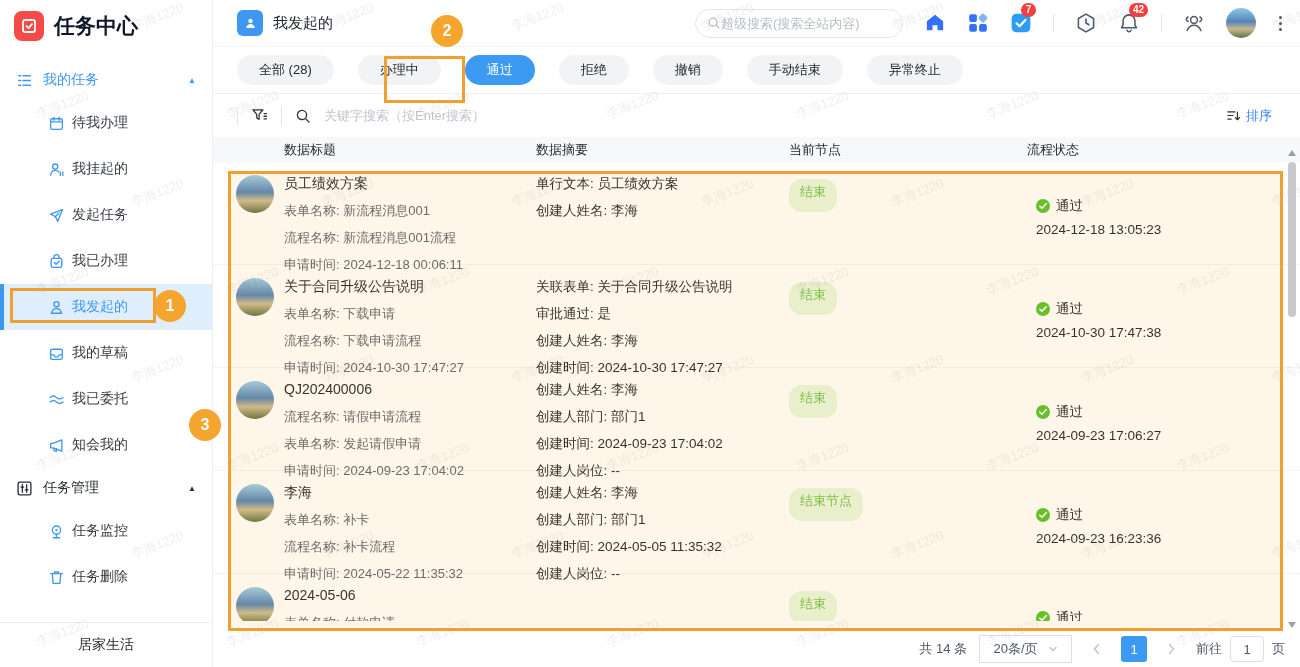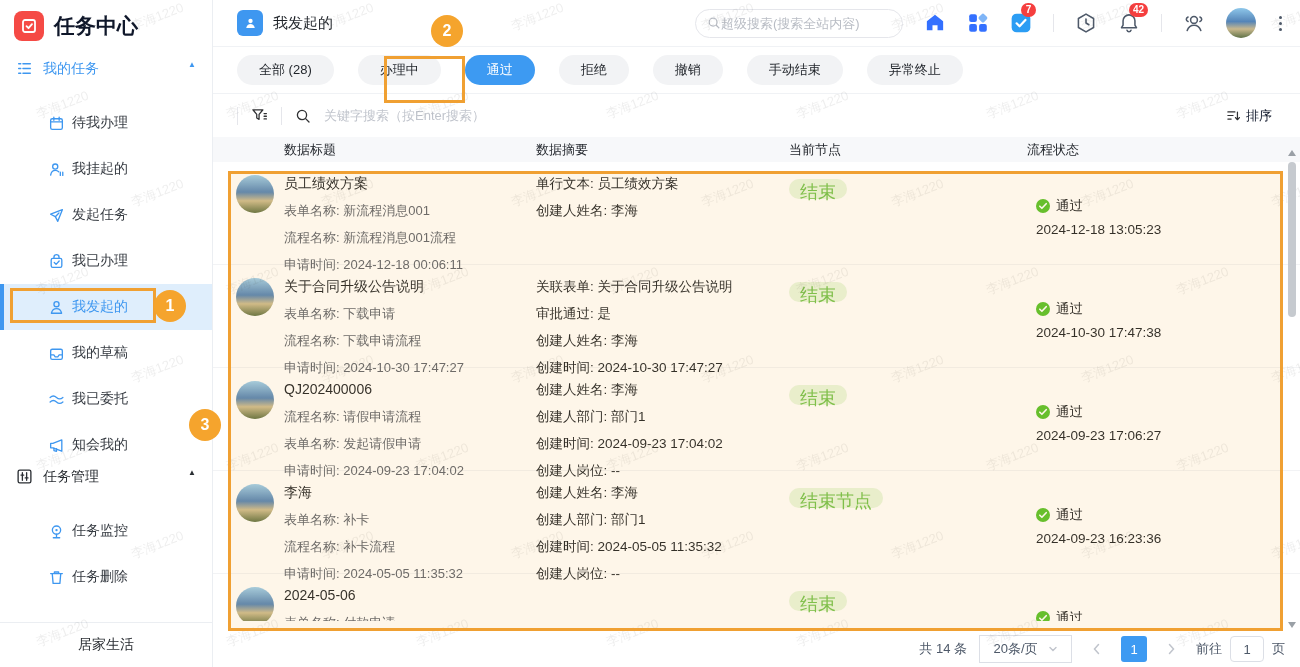--- a/index.html
+++ b/index.html
@@ -8,21 +8,21 @@
   svg { display:block; }
 
   .app { display:flex; width:1300px; height:667px; }
 
   
   .sidebar { width:213px; border-right:1px solid #ebeef2; position:relative; background:#fff; flex-shrink:0; }
   .logo-row { display:flex; align-items:center; height:52px; padding:0 14px; }
   .logo-badge { width:30px; height:30px; border-radius:8px; background:#f54a45; display:flex; align-items:center; justify-content:center; flex-shrink:0; }
   .logo-title { font-size:21px; font-weight:bold; color:#0f172a; margin-left:10px; }
   .nav { margin-top:8px; }
-  .section-hd { display:flex; align-items:flex-start; height:40px; padding:0 16px; font-size:14px; cursor:pointer; }
+  .section-hd { display:flex; align-items:center; height:40px; padding:0 16px; font-size:14px; cursor:pointer; }
   .section-hd .sic { width:17px; height:17px; margin-right:10px; }
   .section-hd .arrow { margin-left:auto; font-size:8px; }
   .sec-blue { color:#3e97f0; }
   .sec-dark { color:#2a2e33; }
   .nav-item { display:flex; align-items:center; height:46px; padding-left:48px; font-size:14px; color:#363b42; cursor:pointer; position:relative; }
   .nav-item .nic { width:17px; height:17px; margin-right:7px; color:#3e97f0; }
   .nav-item.active { background:#dfeefc; color:#3e97f0; }
   .nav-item.active::before { content:""; position:absolute; left:0; top:0; bottom:0; width:4px; background:#3e97f0; }
   .sidebar-footer { position:absolute; bottom:0; left:0; right:0; height:45px; border-top:1px solid #ebeef2; display:flex; align-items:center; justify-content:center; font-size:14px; color:#2a2e33; }
 
@@ -42,35 +42,35 @@
   .kebab { display:flex; flex-direction:column; gap:3px; cursor:pointer; padding:2px; }
   .kebab i { width:3px; height:3px; border-radius:50%; background:#4e5969; }
 
   .tabsrow { height:47px; display:flex; align-items:center; gap:24px; padding-left:24px; border-bottom:1px solid #f0f2f5; }
   .tabpill { height:30px; padding:0 22px; border-radius:16px; background:#f2f3f5; color:#1f2329; font-size:13px; display:flex; align-items:center; cursor:pointer; white-space:nowrap; }
   .tabpill.active { background:#3d9af2; color:#fff; }
 
   .filterrow { height:43px; display:flex; align-items:center; padding:0 28px 0 24px; gap:13px; }
   .filterrow input { border:none; outline:none; flex:1; font-size:13px; color:#333; min-width:0; }
   .filterrow input::placeholder { color:#c0c4cc; }
-  .sortbox { margin-left:auto; display:flex; align-items:center; gap:5px; font-size:13px; color:#0f172a; cursor:pointer; }
+  .sortbox { margin-left:auto; display:flex; align-items:center; gap:5px; font-size:13px; color:#3b82f6; cursor:pointer; }
 
   .thead { height:25px; background:#f7f8fa; position:relative; font-size:13px; color:#1f2329; }
   .thead span { position:absolute; top:4px; }
 
   .list { height:459px; overflow:hidden; position:relative; }
   .rrow { height:103px; position:relative; border-bottom:1px solid #f2f3f5; cursor:pointer; }
   .r-avatar { position:absolute; left:23px; top:13px; width:38px; height:38px; border-radius:50%; background:linear-gradient(180deg,#9fd0ee 0%,#5585b8 45%,#cdbd92 68%,#5f7247 100%); }
   .c-title { position:absolute; left:71px; top:8px; width:248px; }
   .c-title .t { font-size:14px; color:#1f2329; line-height:27px; }
   .c-title .f { font-size:13px; color:#5f6570; line-height:27px; white-space:nowrap; }
   .c-sum { position:absolute; left:323px; top:8px; width:250px; font-size:13.5px; color:#1f2329; line-height:27px; }
   .c-sum div { white-space:nowrap; }
   .c-node { position:absolute; left:576px; top:17px; }
-  .nodepill { display:inline-block; background:#e8f6de; color:#72c24e; font-size:18px; height:20px; line-height:26px; padding:0 11px; border-radius:13px; }
+  .nodepill { display:inline-block; background:#e8f6de; color:#72c24e; font-size:13px; height:33px; line-height:26px; padding:0 11px; border-radius:13px; }
   .c-status { position:absolute; left:823px; top:35px; font-size:13.5px; color:#1f2329; }
   .c-status .l1 { display:flex; align-items:center; gap:6px; }
   .c-status .tm { margin-top:7px; }
 
   .pagination { position:absolute; bottom:0; left:0; right:0; height:36px; display:flex; align-items:center; justify-content:flex-end; gap:12px; padding-right:15px; font-size:13px; color:#4e5969; background:#fff; }
   .psel { width:93px; height:28px; border:1px solid #dcdfe6; border-radius:0; display:flex; align-items:center; justify-content:center; gap:10px; color:#4e5969; cursor:pointer; }
   .pbtn { color:#c0c4cc; font-size:13px; padding:0 8px; cursor:pointer; }
   .pcur { width:26px; height:26px; background:#3d9af2; color:#fff; border-radius:3px; display:flex; align-items:center; justify-content:center; cursor:pointer; }
   .pgoto { display:flex; align-items:center; gap:8px; }
   .pgoto input { width:34px; height:26px; border:1px solid #dcdfe6; border-radius:4px; text-align:center; font-size:13px; color:#4e5969; outline:none; }
@@ -406,21 +406,21 @@
             </div>
             <div class="tm">2024-09-23 17:06:27</div>
           </div>
         </div>
         <div class="rrow">
           <div class="r-avatar"></div>
           <div class="c-title">
             <div class="t">李海</div>
             <div class="f">表单名称: 补卡</div>
             <div class="f">流程名称: 补卡流程</div>
-            <div class="f">申请时间: 2024-05-05 11:35:32</div>
+            <div class="f">申请时间: 2024-05-22 11:35:32</div>
           </div>
           <div class="c-sum">
             <div>创建人姓名: 李海</div>
             <div>创建人部门: 部门1</div>
             <div>创建时间: 2024-05-05 11:35:32</div>
             <div>创建人岗位: --</div>
           </div>
           <div class="c-node"><span class="nodepill">结束节点</span></div>
           <div class="c-status">
             <div class="l1">

